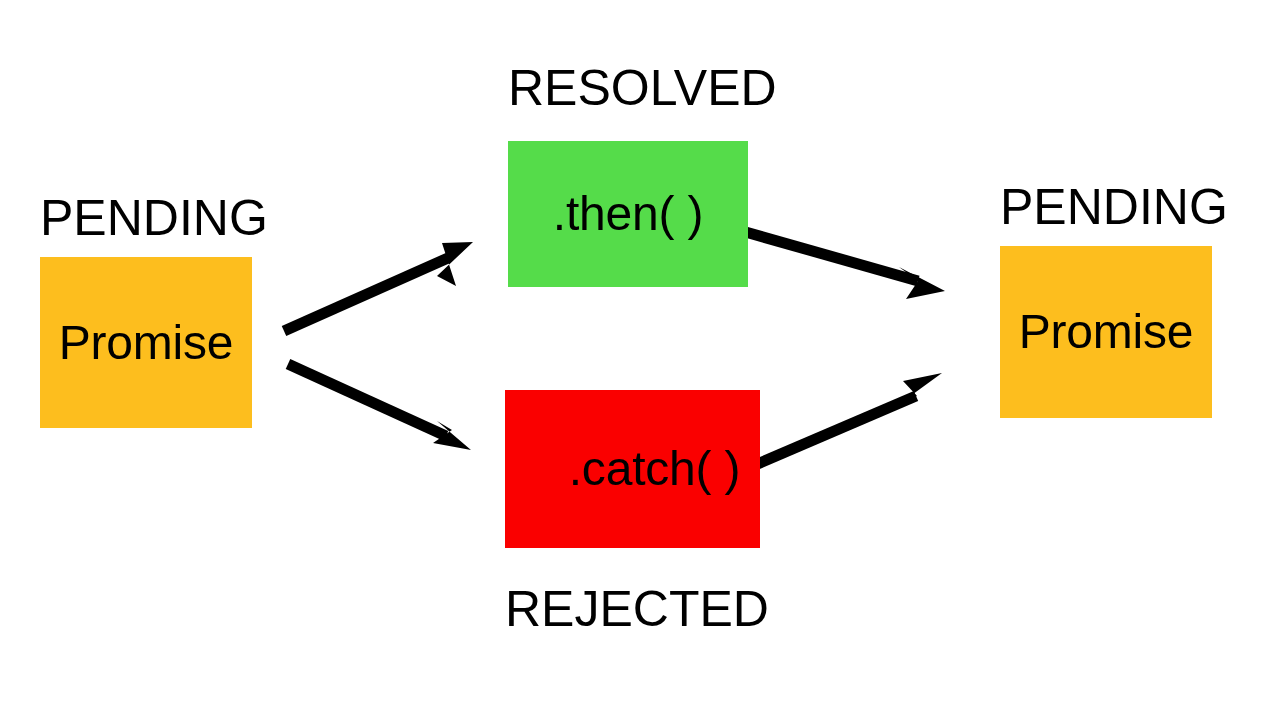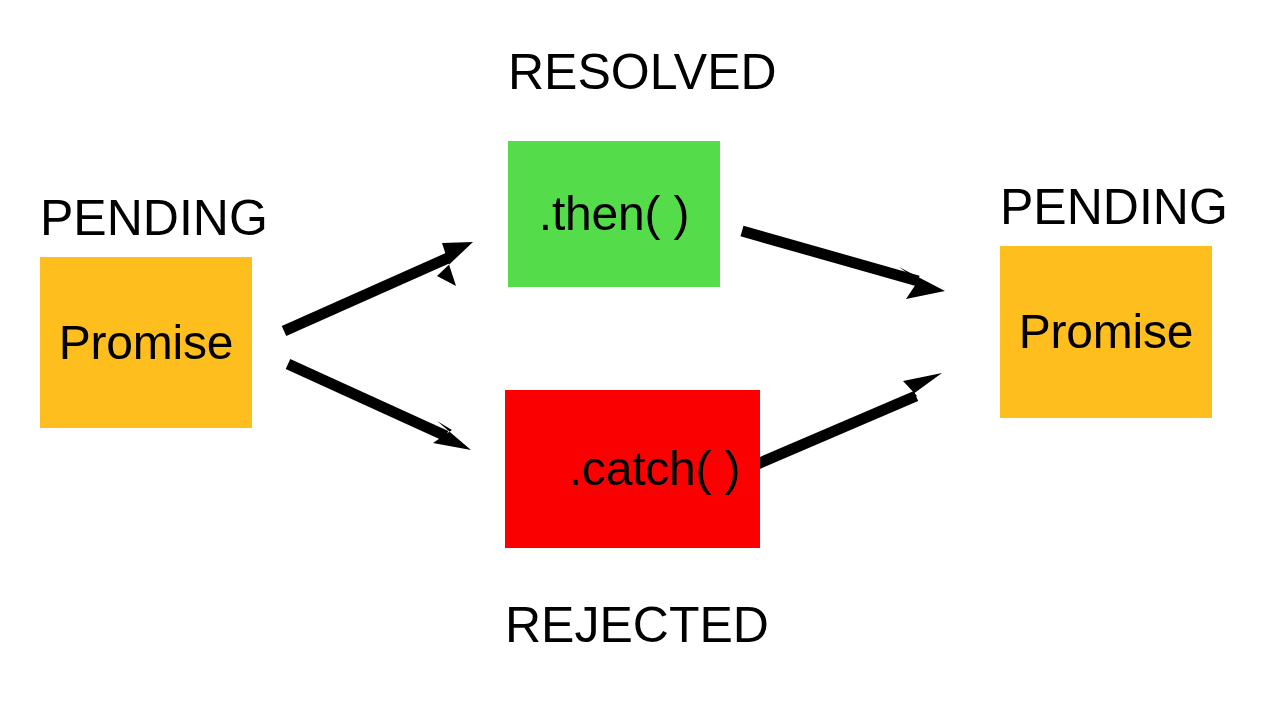--- a/index.html
+++ b/index.html
@@ -41,27 +41,27 @@
   #arrow-layer {
     position: absolute;
     left: 0;
     top: 0;
     width: 1280px;
     height: 717px;
     pointer-events: none;
   }
   
   #node-promise-pending   { left: 40px;   top: 257px; width: 212px; height: 171px; }
-  #node-then              { left: 508px;  top: 141px; width: 212px; height: 146px; }
+  #node-then              { left: 508px;  top: 141px; width: 240px; height: 146px; }
   #node-catch             { left: 505px;  top: 390px; width: 211px; height: 158px; padding-left: 44px; }
   #node-promise-returned  { left: 1000px; top: 246px; width: 212px; height: 172px; }
   
   #label-pending-left     { left: 40px;   top: 193px;  width: 212px; }
-  #label-resolved         { left: 508px;  top: 47px;   width: 212px; }
-  #label-rejected         { left: 505px;  top: 600px;  width: 211px; }
+  #label-resolved         { left: 508px;  top: 63px;   width: 212px; }
+  #label-rejected         { left: 505px;  top: 584px;  width: 211px; }
   #label-pending-right    { left: 1000px; top: 182px;  width: 212px; }
 </style>
 </head>
 <body>
 
 <div id="canvas" style="background: rgb(255, 255, 255);">
 
   <svg id="arrow-layer" viewBox="0 0 1280 717" width="1280" height="717" xmlns="http://www.w3.org/2000/svg">
 
     <g>

